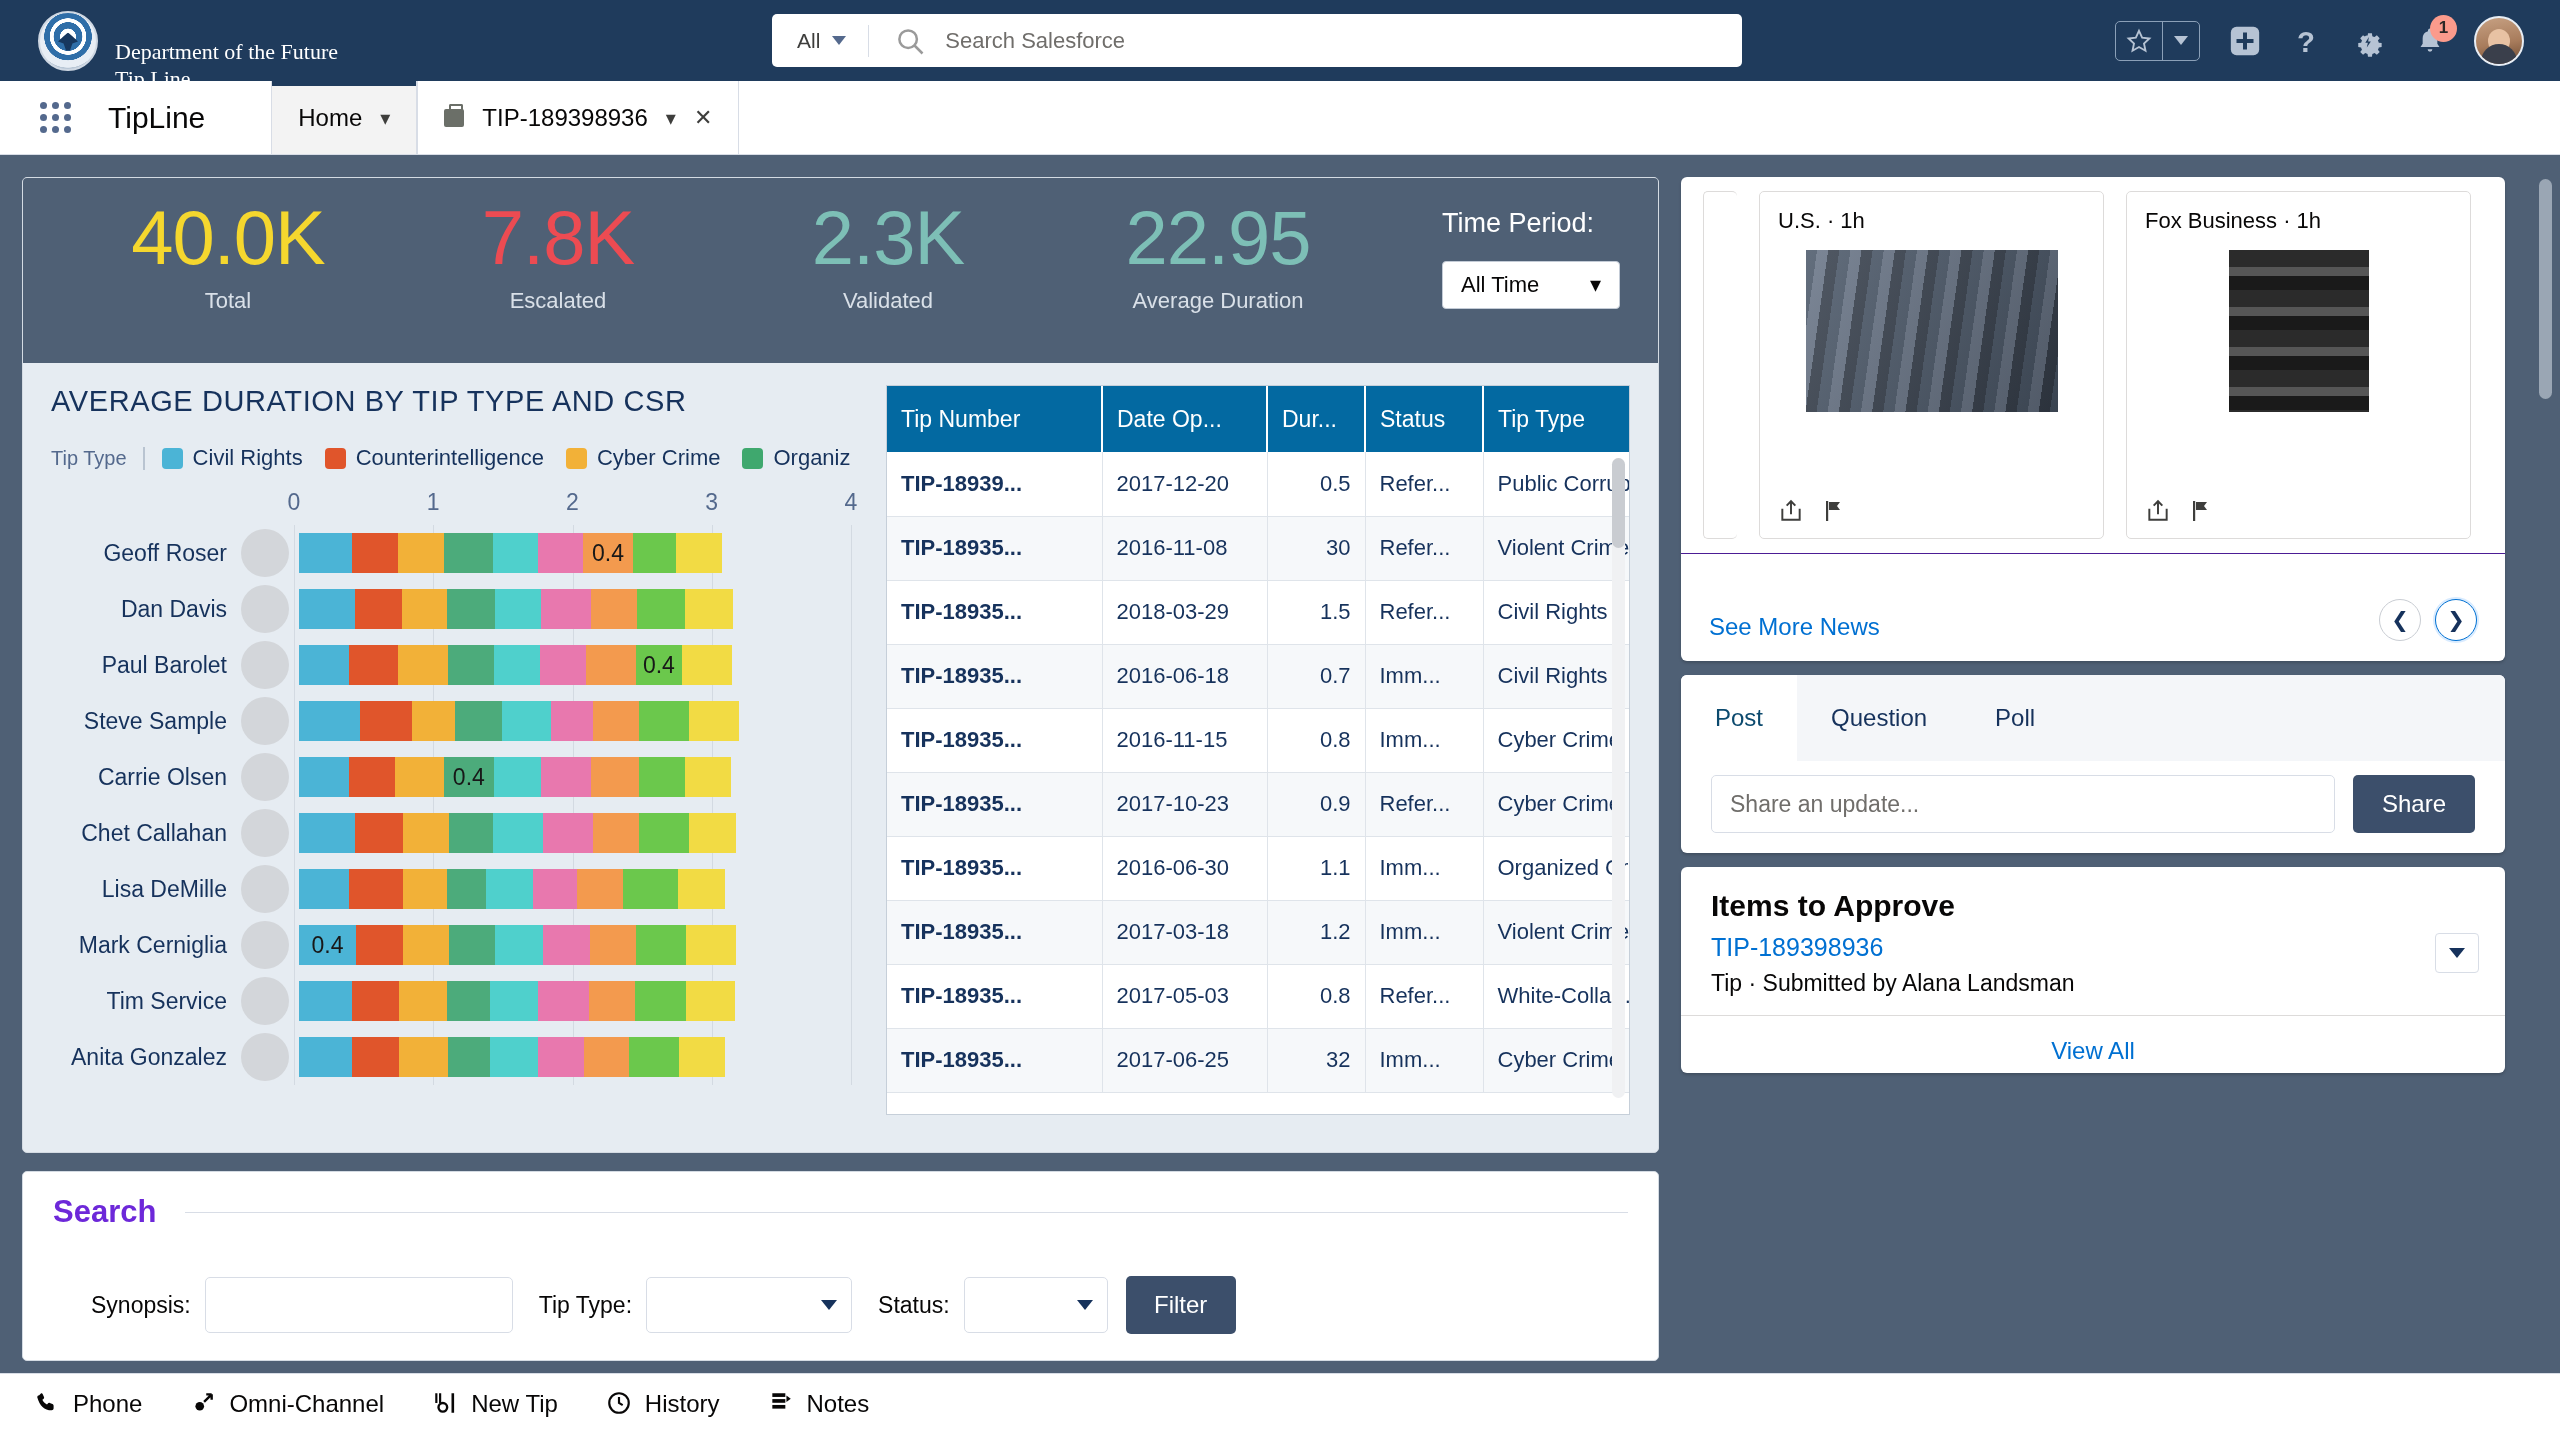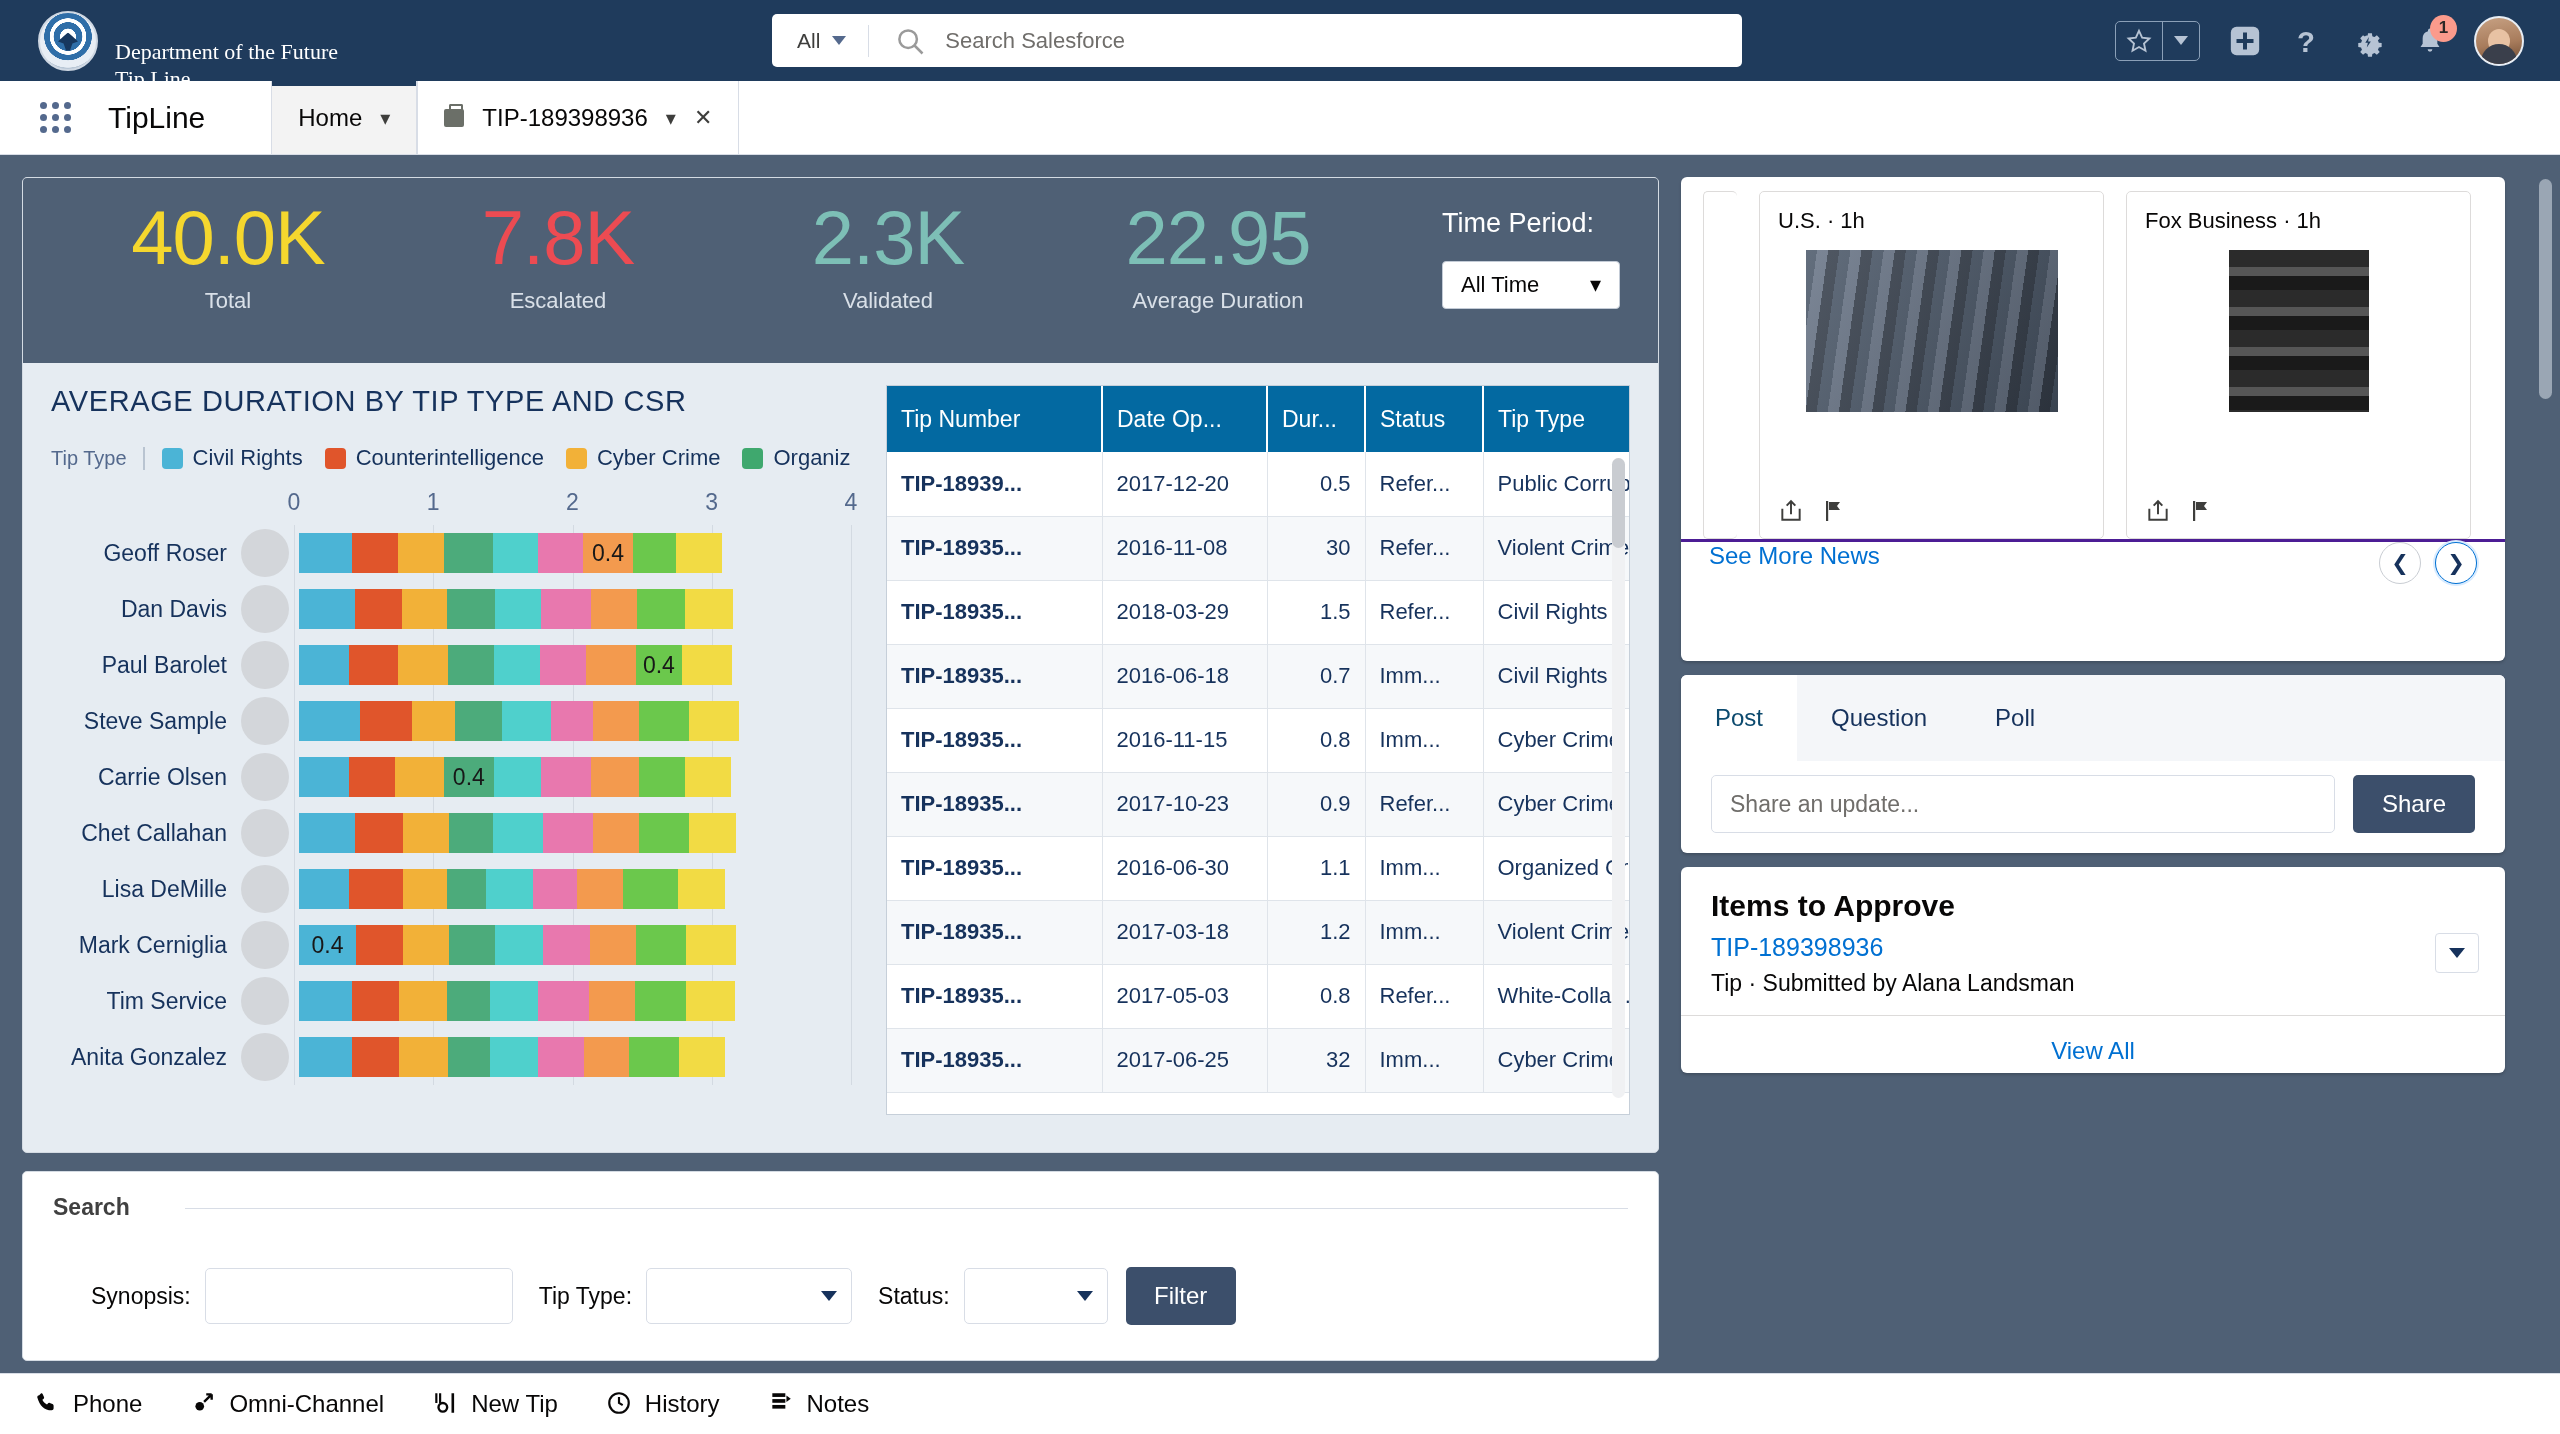--- a/index.html
+++ b/index.html
@@ -230,21 +230,21 @@
   }
   .tbl-scroll i {
     display: block; width: 13px; height: 90px; background: #c9ccd1; border-radius: 7px;
   }
 
   
   .search-card {
     margin-top: 18px; background: #ffffff; border: 1px solid #d4dbe3;
     border-radius: 5px; height: 190px; padding: 22px 30px;
   }
-  .search-legend { font-size: 23px; color: #404040; font-weight: bold; position: relative; }
+  .search-legend { font-size: 31px; color: #6d28d9; font-weight: bold; position: relative; }
   .search-legend::after {
     content: ""; position: absolute; left: 132px; right: 0; top: 50%;
     height: 1px; background: #d8dde6;
   }
   .search-fields {
     display: flex; align-items: center; gap: 0; margin-top: 46px; padding-left: 38px;
   }
   .field-label { font-size: 23px; color: #080707; margin-right: 14px; white-space: nowrap; }
   .text-input {
     width: 308px; height: 56px; border: 1px solid #d8dde6; border-radius: 5px;
@@ -289,23 +289,23 @@
   }
   .news-thumb.traffic {
     width: 140px; height: 162px;
     background:
       repeating-linear-gradient(180deg, #2b2b2b 0 17px, #565656 17px 26px, #1a1a1a 26px 40px),
       repeating-linear-gradient(90deg, rgba(255,255,255,.07) 0 9px, rgba(0,0,0,.2) 9px 19px),
       #333;
   }
   .news-acts { display: flex; gap: 18px; margin-top: auto; align-items: center; }
   .news-footer {
-    border-top: 3px solid #4c1d95; height: 88px;
-    display: flex; align-items: flex-start; justify-content: space-between;
-    padding: 0 28px; 
+    border-top: 1px solid #4c1d95; height: 88px;
+    display: flex; align-items: flex-end; justify-content: space-between;
+    padding: 0 28px; margin-top: 14px;
   }
   .see-more { color: #0070d2; font-size: 24px; }
   .pager { display: flex; gap: 14px; }
   .pg-btn {
     width: 42px; height: 42px; border-radius: 50%; border: 1px solid #c9cdd3;
     display: flex; align-items: center; justify-content: center;
     color: #16325c; font-size: 21px; background: #ffffff;
   }
   .pg-btn.on { border-color: #0070d2; box-shadow: 0 0 0 2px #d8ebff; }
 

